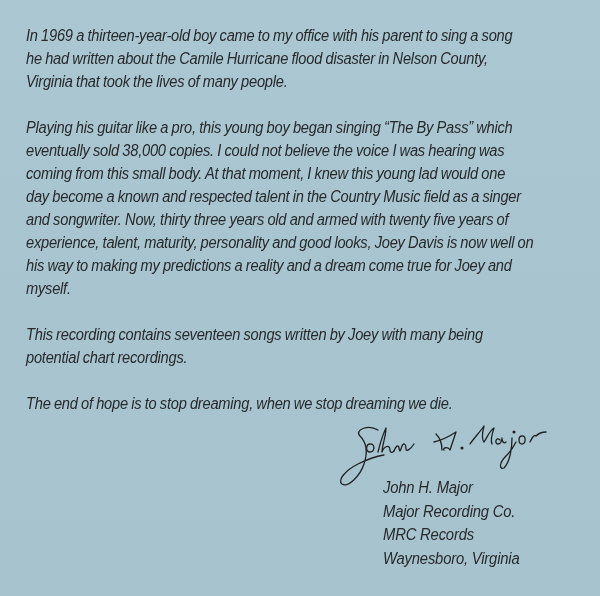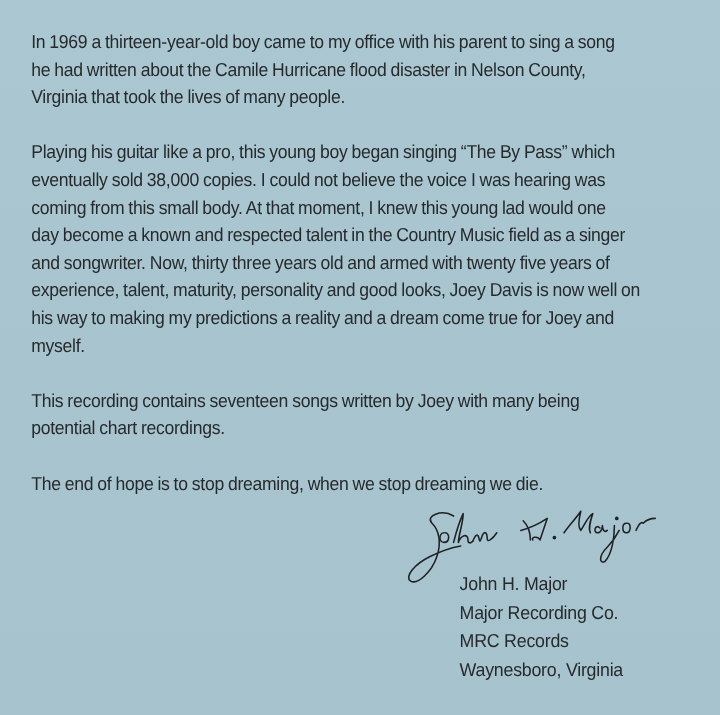--- a/index.html
+++ b/index.html
@@ -4,20 +4,21 @@
 <style>
   html, body { margin: 0; padding: 0; }
   body {
     width: 600px; height: 596px; overflow: hidden;
     background: #a9c5cf;
     position: relative;
   }
   .page {
     position: absolute; left: 0; top: 0; width: 600px; height: 596px;
     background: linear-gradient(180deg, #abc7d1 0%, #a8c4ce 50%, #a7c3cd 100%);
+    font-style: italic;
   }
   .text {
     position: absolute; left: 26px; top: 24px; width: 566px;
     font-family: "Liberation Sans", sans-serif;
     font-size: 15.6px;
     line-height: 23px;
     color: #262a2c;
     letter-spacing: -0.25px;
     word-spacing: -0.5px;
     transform: scaleX(0.94);

